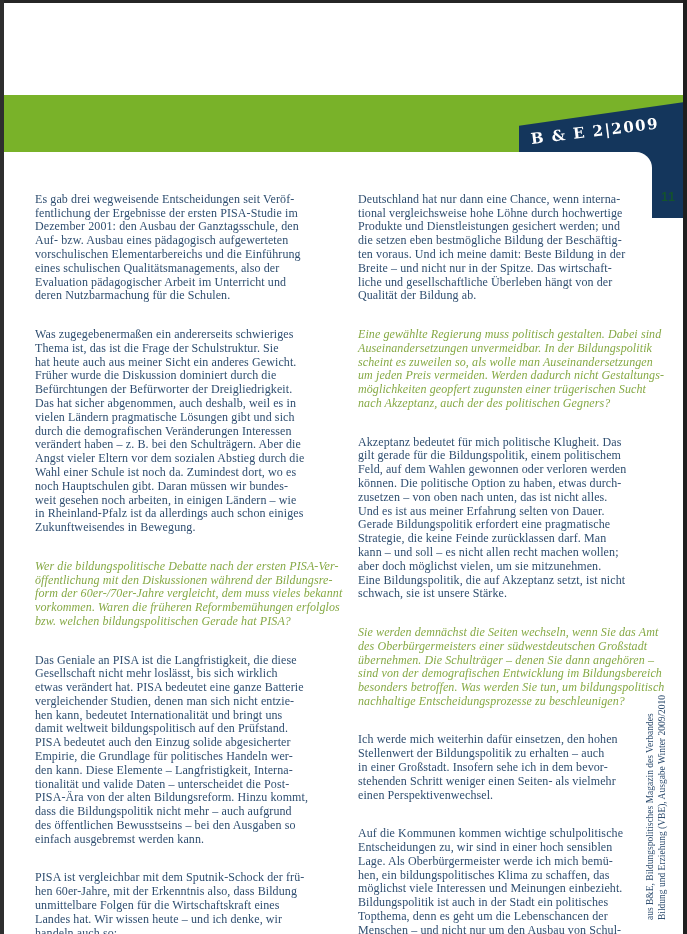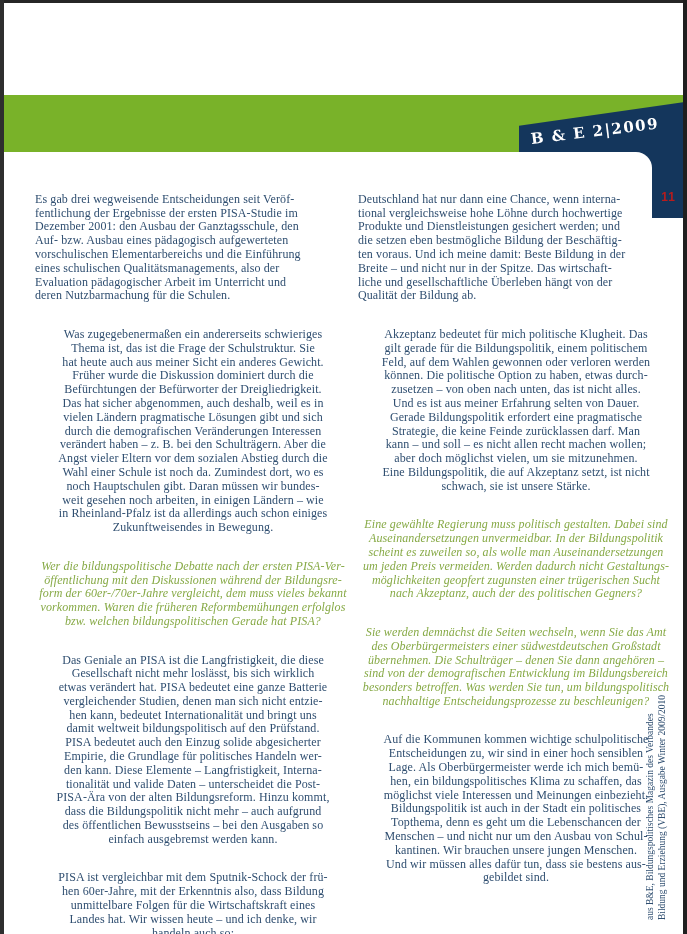--- a/index.html
+++ b/index.html
@@ -26,33 +26,33 @@
     color:#ffffff; font-family:"DejaVu Serif", serif;
     font-weight:bold; font-size:15px; letter-spacing:1.5px; white-space:nowrap;
   }
   .navy-tab { position:absolute; right:4px; top:148px; width:73px; height:70px; background:#14365c; }
   .content-panel {
     position:absolute; left:4px; right:35px; top:152px; bottom:0;
     background:#ffffff; border-top-right-radius:16px;
   }
   .page-number {
     position:absolute; right:11px; top:190px; z-index:5;
-    color:#b91c1c; font-family:"Liberation Sans", sans-serif;
+    color:#14532d; font-family:"Liberation Sans", sans-serif;
     font-weight:bold; font-size:12px; letter-spacing:1px;
   }
 
   
   .col {
     position:absolute; top:179px; width:316px; z-index:4;
     font-size:12px; line-height:13.8px; color:#2f4e70;
     letter-spacing:0.1px; white-space:pre-line;
   }
   .col-left  { left:35px;  }
   .col-right { left:358px; }
-  .para + .para { margin-top:11px;text-align:center; }
+  .para + .para { margin-top:11px; }
   .question { color:#86a945; font-style:italic; }
 
   
   .source-caption {
     position:absolute; left:516px; top:768px; width:280px; height:24px;
     transform:rotate(-90deg);
     font-size:9.5px; line-height:12px; color:#2f4e70;
     white-space:nowrap; z-index:4;
   }
 </style>
@@ -121,44 +121,49 @@
 
   <div class="col col-right">
     <div class="para">Deutschland hat nur dann eine Chance, wenn interna-
 tional vergleichsweise hohe Löhne durch hochwertige
 Produkte und Dienstleistungen gesichert werden; und
 die setzen eben bestmögliche Bildung der Beschäftig-
 ten voraus. Und ich meine damit: Beste Bildung in der
 Breite – und nicht nur in der Spitze. Das wirtschaft-
 liche und gesellschaftliche Überleben hängt von der
 Qualität der Bildung ab.</div>
+    <div class="para question">Eine gewählte Regierung muss politisch gestalten. Dabei sind
+Auseinandersetzungen unvermeidbar. In der Bildungspolitik
+scheint es zuweilen so, als wolle man Auseinandersetzungen
+um jeden Preis vermeiden. Werden dadurch nicht Gestaltungs-
+möglichkeiten geopfert zugunsten einer trügerischen Sucht
+nach Akzeptanz, auch der des politischen Gegners?</div>
     <div class="para">Akzeptanz bedeutet für mich politische Klugheit. Das
 gilt gerade für die Bildungspolitik, einem politischem
 Feld, auf dem Wahlen gewonnen oder verloren werden
 können. Die politische Option zu haben, etwas durch-
 zusetzen – von oben nach unten, das ist nicht alles.
 Und es ist aus meiner Erfahrung selten von Dauer.
 Gerade Bildungspolitik erfordert eine pragmatische
 Strategie, die keine Feinde zurücklassen darf. Man
 kann – und soll – es nicht allen recht machen wollen;
 aber doch möglichst vielen, um sie mitzunehmen.
 Eine Bildungspolitik, die auf Akzeptanz setzt, ist nicht
 schwach, sie ist unsere Stärke.</div>
-    <div class="para question">Eine gewählte Regierung muss politisch gestalten. Dabei sind
-Auseinandersetzungen unvermeidbar. In der Bildungspolitik
-scheint es zuweilen so, als wolle man Auseinandersetzungen
-um jeden Preis vermeiden. Werden dadurch nicht Gestaltungs-
-möglichkeiten geopfert zugunsten einer trügerischen Sucht
-nach Akzeptanz, auch der des politischen Gegners?</div>
     <div class="para question">Sie werden demnächst die Seiten wechseln, wenn Sie das Amt
 des Oberbürgermeisters einer südwestdeutschen Großstadt
 übernehmen. Die Schulträger – denen Sie dann angehören –
 sind von der demografischen Entwicklung im Bildungsbereich
 besonders betroffen. Was werden Sie tun, um bildungspolitisch
 nachhaltige Entscheidungsprozesse zu beschleunigen?</div>
+    <div class="para">Ich werde mich weiterhin dafür einsetzen, den hohen
+Stellenwert der Bildungspolitik zu erhalten – auch
+in einer Großstadt. Insofern sehe ich in dem bevor-
+stehenden Schritt weniger einen Seiten- als vielmehr
+einen Perspektivenwechsel.</div>
     <div class="para">Auf die Kommunen kommen wichtige schulpolitische
 Entscheidungen zu, wir sind in einer hoch sensiblen
 Lage. Als Oberbürgermeister werde ich mich bemü-
 hen, ein bildungspolitisches Klima zu schaffen, das
 möglichst viele Interessen und Meinungen einbezieht.
 Bildungspolitik ist auch in der Stadt ein politisches
 Topthema, denn es geht um die Lebenschancen der
 Menschen – und nicht nur um den Ausbau von Schul-
 kantinen. Wir brauchen unsere jungen Menschen.
 Und wir müssen alles dafür tun, dass sie bestens aus-

